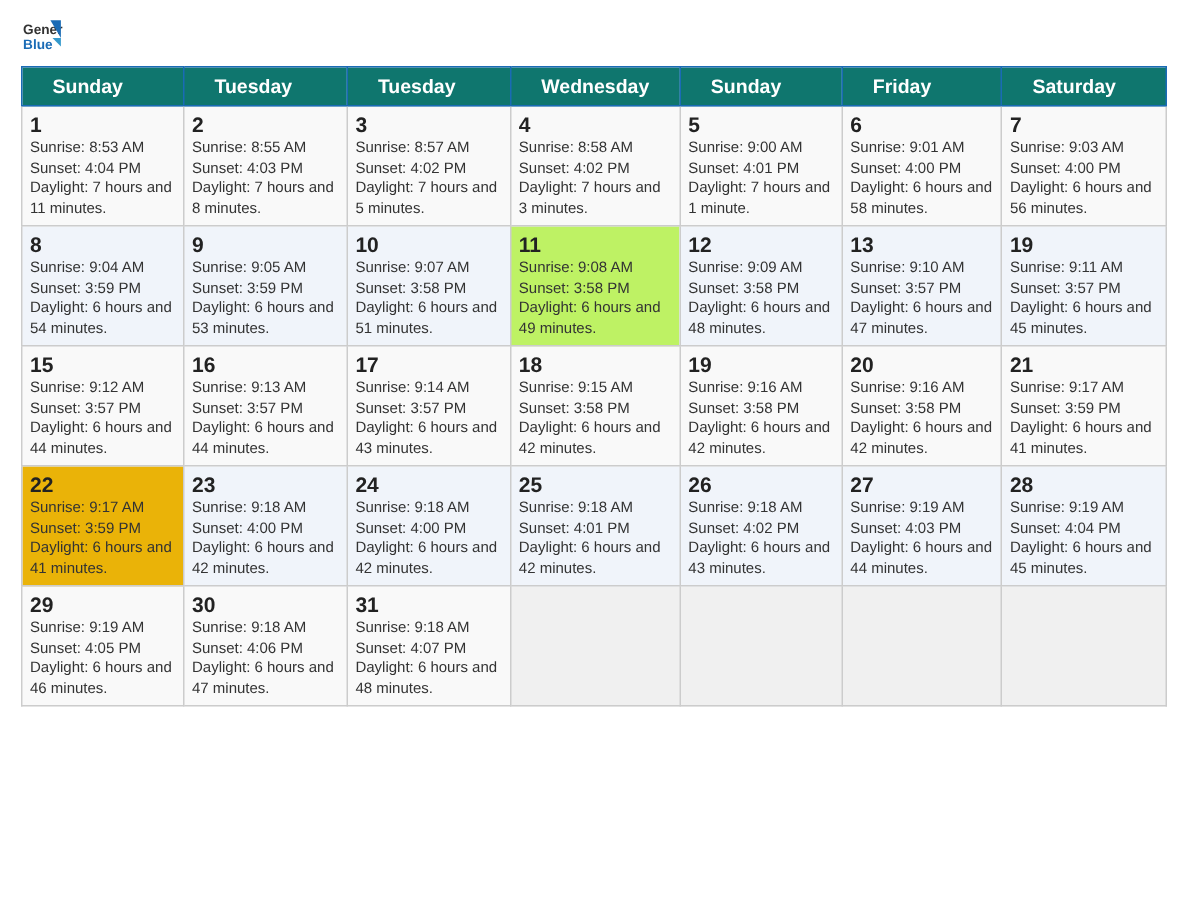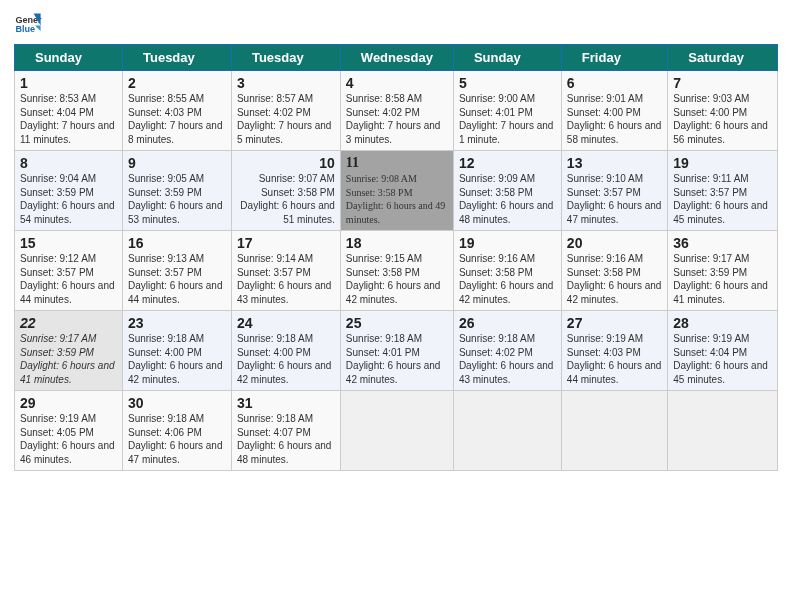--- a/index.html
+++ b/index.html
@@ -152,25 +152,25 @@
         </tr>
         <tr>
           <td style="background: rgb(240, 244, 250);">
             <span class="day-num">8</span>
             <div class="day-info">Sunrise: 9:04 AM<br>Sunset: 3:59 PM<br>Daylight: 6 hours and 54 minutes.</div>
           </td>
           <td style="background: rgb(240, 244, 250);">
             <span class="day-num">9</span>
             <div class="day-info">Sunrise: 9:05 AM<br>Sunset: 3:59 PM<br>Daylight: 6 hours and 53 minutes.</div>
           </td>
-          <td style="background: rgb(240, 244, 250); text-align: right;">
+          <td style="background: rgb(240, 244, 250);">
             <span class="day-num">10</span>
             <div class="day-info">Sunrise: 9:07 AM<br>Sunset: 3:58 PM<br>Daylight: 6 hours and 51 minutes.</div>
           </td>
-          <td style="background: #a3a3a3; font-family: Liberation Serif, serif;">
+          <td style="background: #bef264;">
             <span class="day-num">11</span>
             <div class="day-info">Sunrise: 9:08 AM<br>Sunset: 3:58 PM<br>Daylight: 6 hours and 49 minutes.</div>
           </td>
           <td style="background: rgb(240, 244, 250);">
             <span class="day-num">12</span>
             <div class="day-info">Sunrise: 9:09 AM<br>Sunset: 3:58 PM<br>Daylight: 6 hours and 48 minutes.</div>
           </td>
           <td style="background: rgb(240, 244, 250);">
             <span class="day-num">13</span>
             <div class="day-info">Sunrise: 9:10 AM<br>Sunset: 3:57 PM<br>Daylight: 6 hours and 47 minutes.</div>
@@ -199,26 +199,26 @@
           </td>
           <td>
             <span class="day-num">19</span>
             <div class="day-info">Sunrise: 9:16 AM<br>Sunset: 3:58 PM<br>Daylight: 6 hours and 42 minutes.</div>
           </td>
           <td>
             <span class="day-num">20</span>
             <div class="day-info">Sunrise: 9:16 AM<br>Sunset: 3:58 PM<br>Daylight: 6 hours and 42 minutes.</div>
           </td>
           <td>
-            <span class="day-num">36</span>
+            <span class="day-num">21</span>
             <div class="day-info">Sunrise: 9:17 AM<br>Sunset: 3:59 PM<br>Daylight: 6 hours and 41 minutes.</div>
           </td>
         </tr>
         <tr>
-          <td style="background: #e5e5e5; font-style: italic;">
+          <td style="background: #eab308;">
             <span class="day-num">22</span>
             <div class="day-info">Sunrise: 9:17 AM<br>Sunset: 3:59 PM<br>Daylight: 6 hours and 41 minutes.</div>
           </td>
           <td style="background: rgb(240, 244, 250);">
             <span class="day-num">23</span>
             <div class="day-info">Sunrise: 9:18 AM<br>Sunset: 4:00 PM<br>Daylight: 6 hours and 42 minutes.</div>
           </td>
           <td style="background: rgb(240, 244, 250);">
             <span class="day-num">24</span>
             <div class="day-info">Sunrise: 9:18 AM<br>Sunset: 4:00 PM<br>Daylight: 6 hours and 42 minutes.</div>

